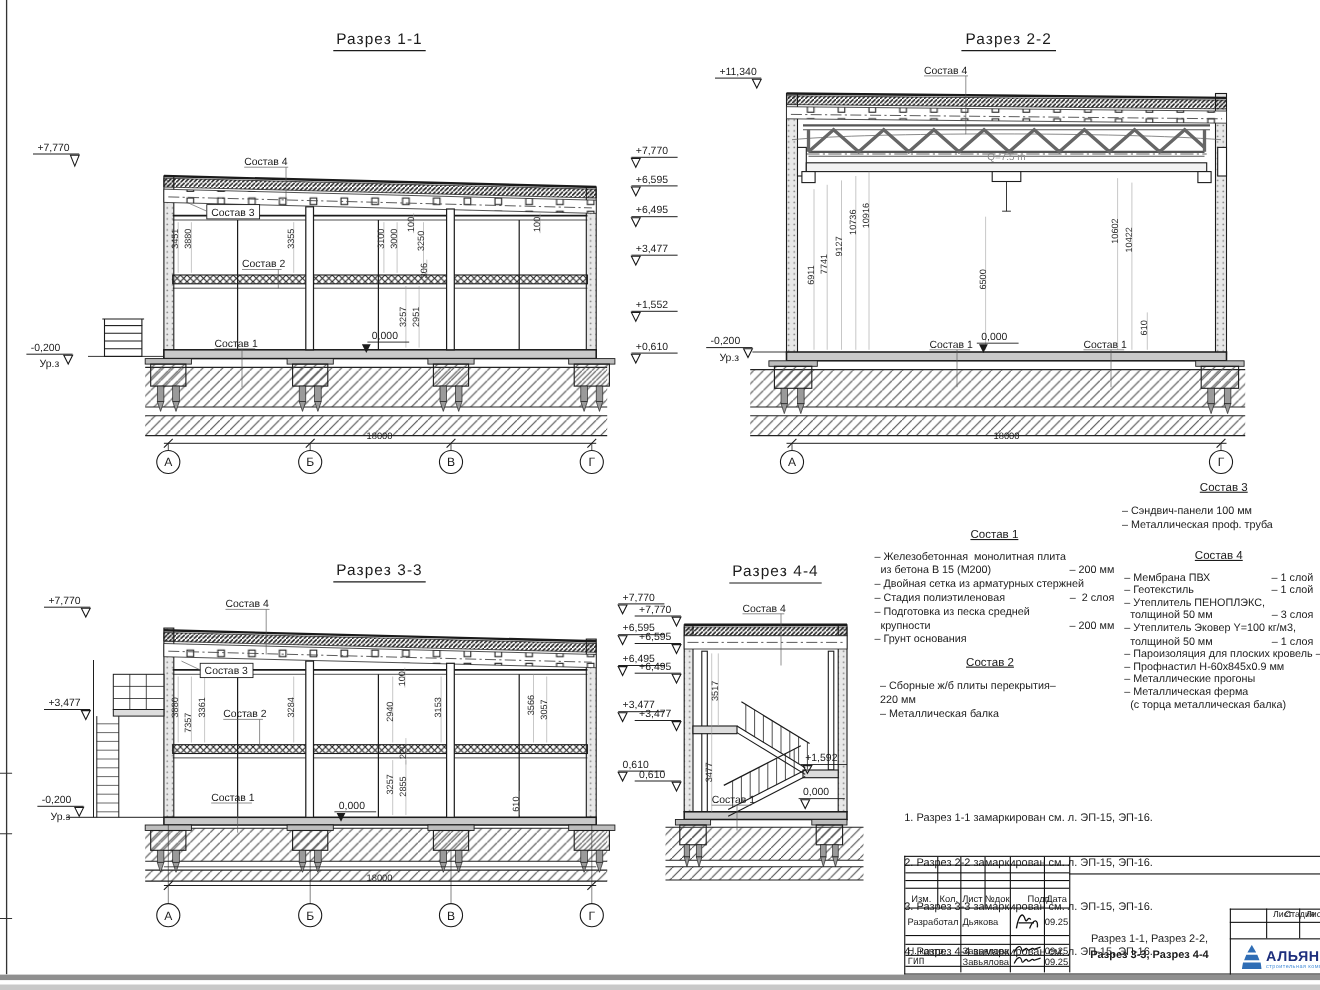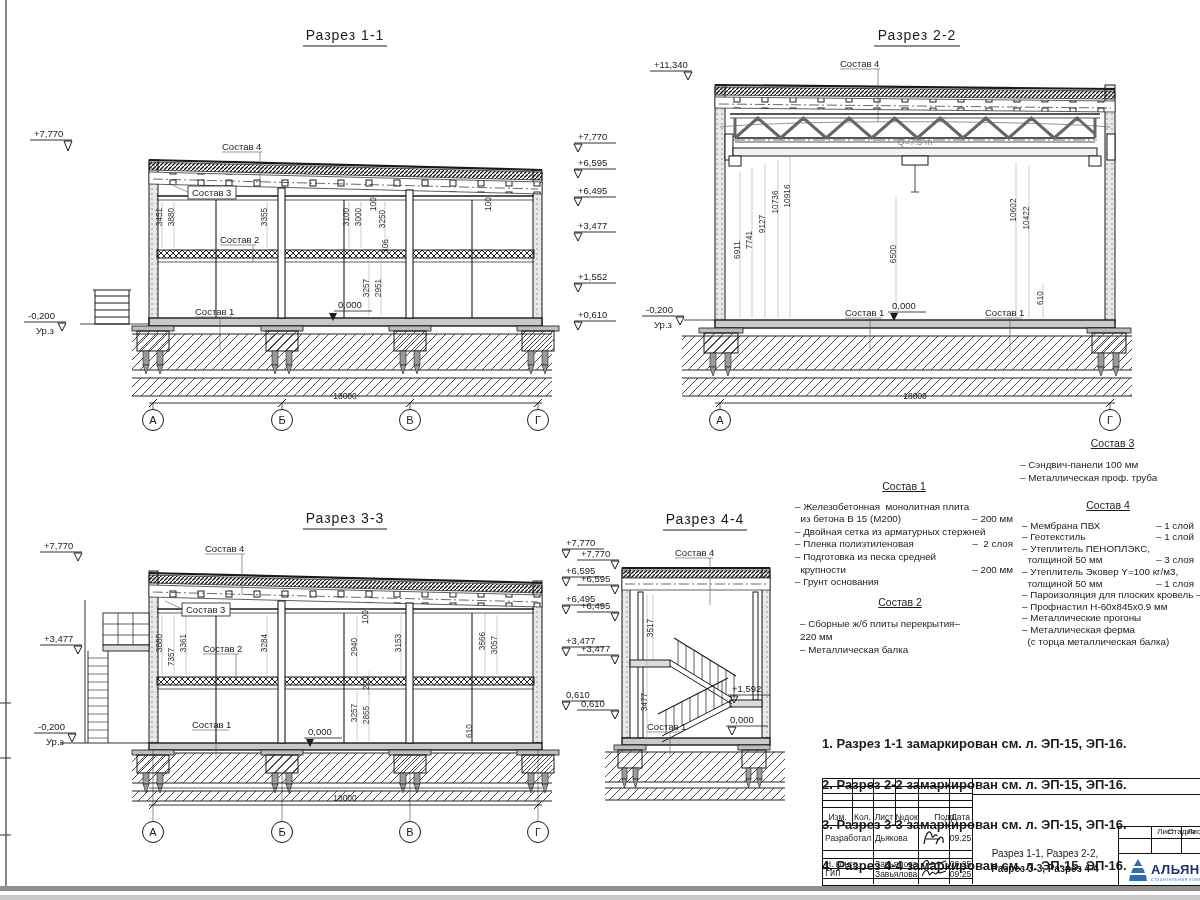--- a/index.html
+++ b/index.html
@@ -9,21 +9,21 @@
   .ttl{font-size:14px;letter-spacing:1px;}
   .lab{font-size:9.5px;}
   .elev{font-size:9.5px;}
   .dim{font-size:8.3px;fill:#333;}
   .dimtot{font-size:8.5px;}
   .gl{font-size:11px;}
   .crane{font-size:9px;fill:#8a8a8a;}
   .comp{position:absolute;font-size:9.8px;line-height:13px;}
   .comp .ct{display:block;text-align:center;font-size:10.5px;text-decoration:underline;margin-bottom:8px;}
   .comp .row{display:flex;justify-content:space-between;white-space:pre;}
-  .notes{position:absolute;font-size:13px;line-height:13.5px;white-space:pre;font-weight:bold;}
+  .notes{position:absolute;font-size:10px;line-height:13.5px;white-space:pre;}
   #tb{position:absolute;left:822px;top:778px;width:378px;height:108px;
       border:1.6px solid #111;border-right:none;box-sizing:border-box;font-size:8.5px;}
   .hl,.vl{position:absolute;background:#111;}
   .hl{height:1px;}
   .vl{width:1px;}
   .tbt{position:absolute;white-space:nowrap;}
   .ctr{text-align:center;}
   #band1{position:absolute;left:0;top:886px;width:1200px;height:5px;background:#8f8f8f;}
   #band2{position:absolute;left:0;top:895px;width:1200px;height:5px;background:#c9c9c9;}
   .lt{font-size:13px;font-weight:bold;color:#1d2e7c;letter-spacing:.5px;}
@@ -727,21 +727,21 @@
     <span class="ct">Состав 3</span>
     <div class="row"><span>– Сэндвич-панели 100 мм</span><span></span></div>
     <div class="row"><span>– Металлическая проф. труба</span><span></span></div>
   </div>
 
   <div class="comp" style="left:795px;top:480px;width:218px;line-height:12.6px;">
     <span class="ct">Состав 1</span>
     <div class="row"><span>– Железобетонная  монолитная плита</span><span></span></div>
     <div class="row"><span>  из бетона В 15 (М200)</span><span>– 200 мм</span></div>
     <div class="row"><span>– Двойная сетка из арматурных стержней</span><span></span></div>
-    <div class="row"><span>– Пленка полиэтиленовая</span><span>–  2 слоя</span></div>
+    <div class="row"><span>– Стадия полиэтиленовая</span><span>–  2 слоя</span></div>
     <div class="row"><span>– Подготовка из песка средней</span><span></span></div>
     <div class="row"><span>  крупности</span><span>– 200 мм</span></div>
     <div class="row"><span>– Грунт основания</span><span></span></div>
   </div>
 
   <div class="comp" style="left:1022px;top:500px;width:172px;line-height:11.6px;">
     <span class="ct">Состав 4</span>
     <div class="row"><span>– Мембрана ПВХ</span><span>– 1 слой</span></div>
     <div class="row"><span>– Геотекстиль</span><span>– 1 слой</span></div>
     <div class="row"><span>– Утеплитель ПЕНОПЛЭКС,</span><span></span></div>

